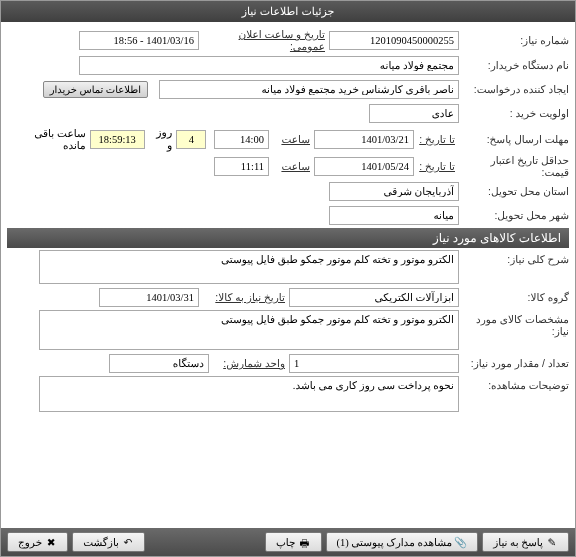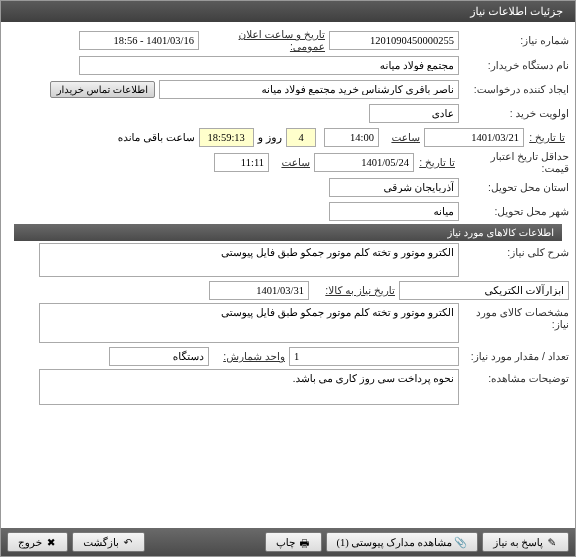--- a/index.html
+++ b/index.html
@@ -9,31 +9,32 @@
   background: #f7f7f7;
   width: 576px;
   height: 557px;
   overflow: hidden;
   direction: rtl;
 }
 .window { border: 1px solid #999; background: #fff; height: 100%; display: flex; flex-direction: column; }
 .title-bar {
   background: linear-gradient(#5a5a5a, #3f3f3f);
   color: #fff;
-  padding: 4px 12px;
+  padding: 4px 20px;
   font-size: 11px;
   display: flex;
   align-items: center;
+  justify-content: center;
 }
 .section-bar {
   background: linear-gradient(#6a6a6a, #4a4a4a);
   color: #fff;
   padding: 3px 8px;
-  font-size: 10px;
-  margin: 2px 7px;
+  font-size: 12px;
+  margin: 2px 0;
 }
 .content { padding: 4px 6px; flex: 1; overflow: auto; }
 .row { display: flex; align-items: center; margin: 2px 0; min-height: 22px; }
 .label {
   width: 110px;
   text-align: right;
   padding-left: 4px;
   color: #333;
   font-size: 10.5px;
   flex-shrink: 0;
@@ -115,29 +116,30 @@
     </div>
 
     <div class="row">
       <span class="label">نام دستگاه خریدار:</span>
       <input class="field" style="width: 380px;" value="مجتمع فولاد میانه">
     </div>
 
     <div class="row">
       <span class="label">ایجاد کننده درخواست:</span>
       <input class="field" style="width: 300px;" value="ناصر باقری کارشناس خرید مجتمع فولاد میانه">
-      <button class="btn-small" style="margin-right:4px">اطلاعات تماس خریدار</button>
+      <button class="btn-small" style="margin-right:11px">اطلاعات تماس خریدار</button>
     </div>
 
     <div class="row">
       <span class="label">اولویت خرید :</span>
       <input class="field" style="width: 90px;" value="عادی">
     </div>
 
     <div class="row">
+      <span class="label">مهلت ارسال پاسخ:</span>
       <span class="sub-label">تا تاریخ :</span>
       <input class="field" style="width: 100px;" value="1401/03/21">
       <span class="sub-label">ساعت</span>
       <input class="field" style="width: 55px;" value="14:00">
       <span style="width:8px"></span>
       <input class="field yellow" style="width: 30px; text-align: center;" value="4">
       <span style="padding:0 4px;font-size:11px">روز و</span>
       <input class="field yellow" style="width: 55px; text-align: center;" value="18:59:13">
       <span style="padding:0 4px;font-size:10.5px">ساعت باقی مانده</span>
     </div>
@@ -163,20 +165,21 @@
     <div class="section-bar">
       <span>اطلاعات کالاهای مورد نیاز</span>
     </div>
 
     <div class="row" style="align-items:flex-start">
       <span class="label" style="padding-top:3px">شرح کلی نیاز:</span>
       <textarea class="textarea" style="width: 420px; height: 34px;">الکترو موتور و تخته کلم موتور جمکو طبق فایل پیوستی</textarea>
     </div>
 
     <div class="row">
+      <span class="label">گروه کالا:</span>
       <input class="field" style="width: 170px;" value="ابزارآلات الکتریکی">
       <span class="sub-label" style="width:90px">تاریخ نیاز به کالا:</span>
       <input class="field" style="width: 100px;" value="1401/03/31">
     </div>
 
     <div class="row" style="align-items:flex-start">
       <span class="label" style="padding-top:3px">مشخصات کالای مورد نیاز:</span>
       <textarea class="textarea" style="width: 420px; height: 40px;">الکترو موتور و تخته کلم موتور جمکو طبق فایل پیوستی</textarea>
     </div>
 

